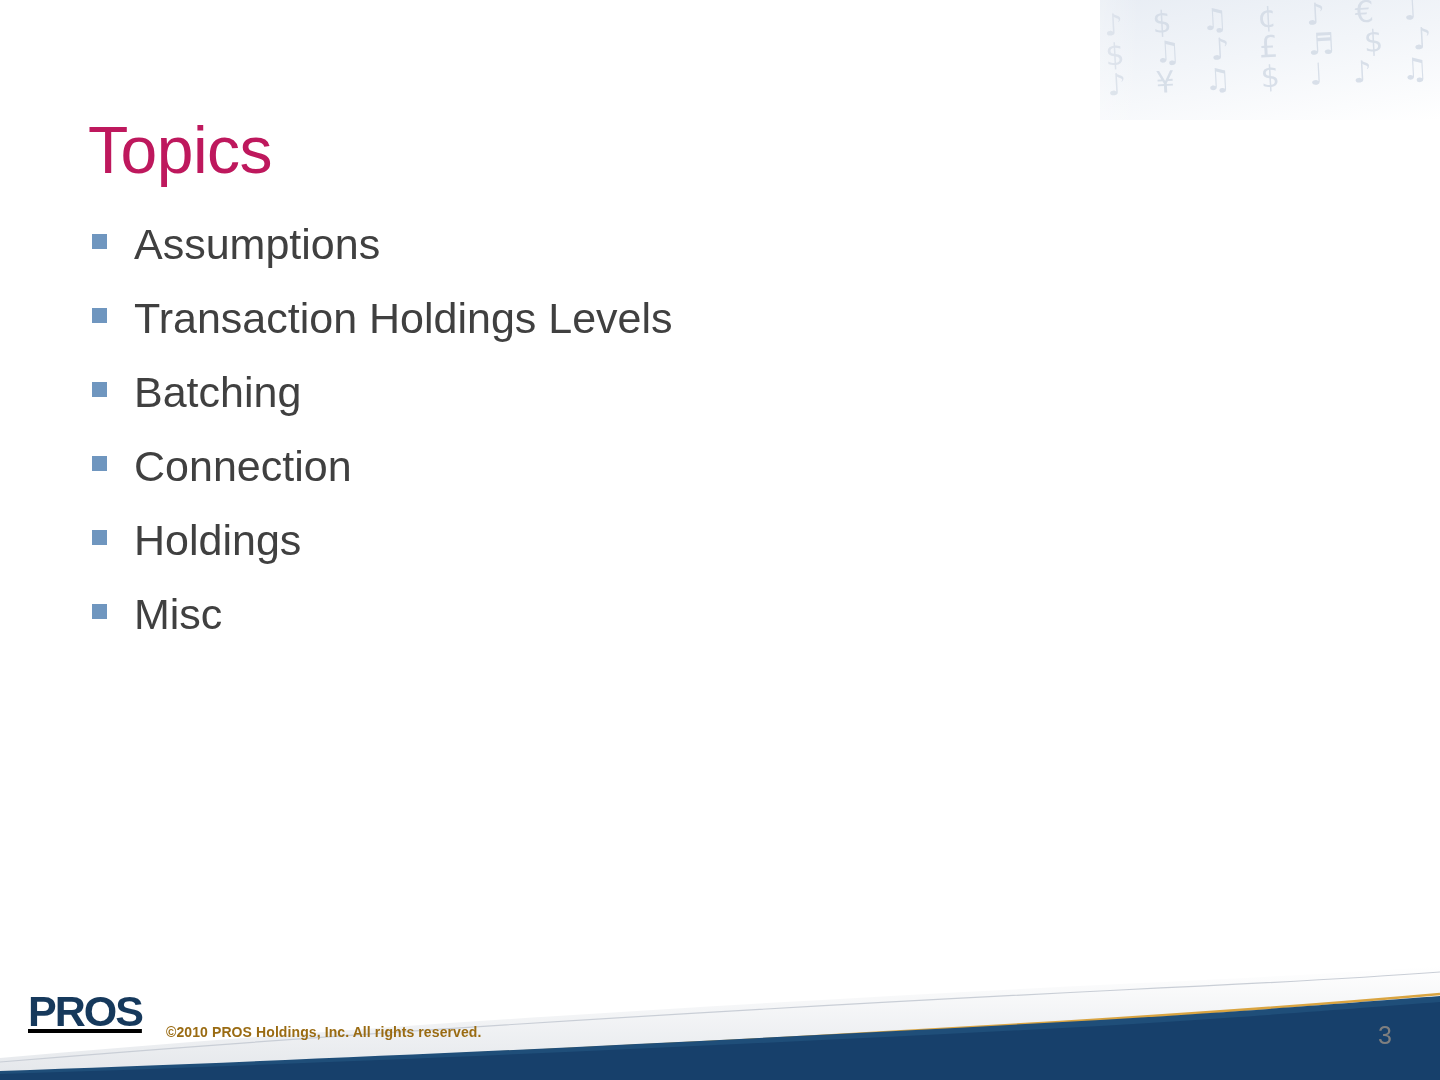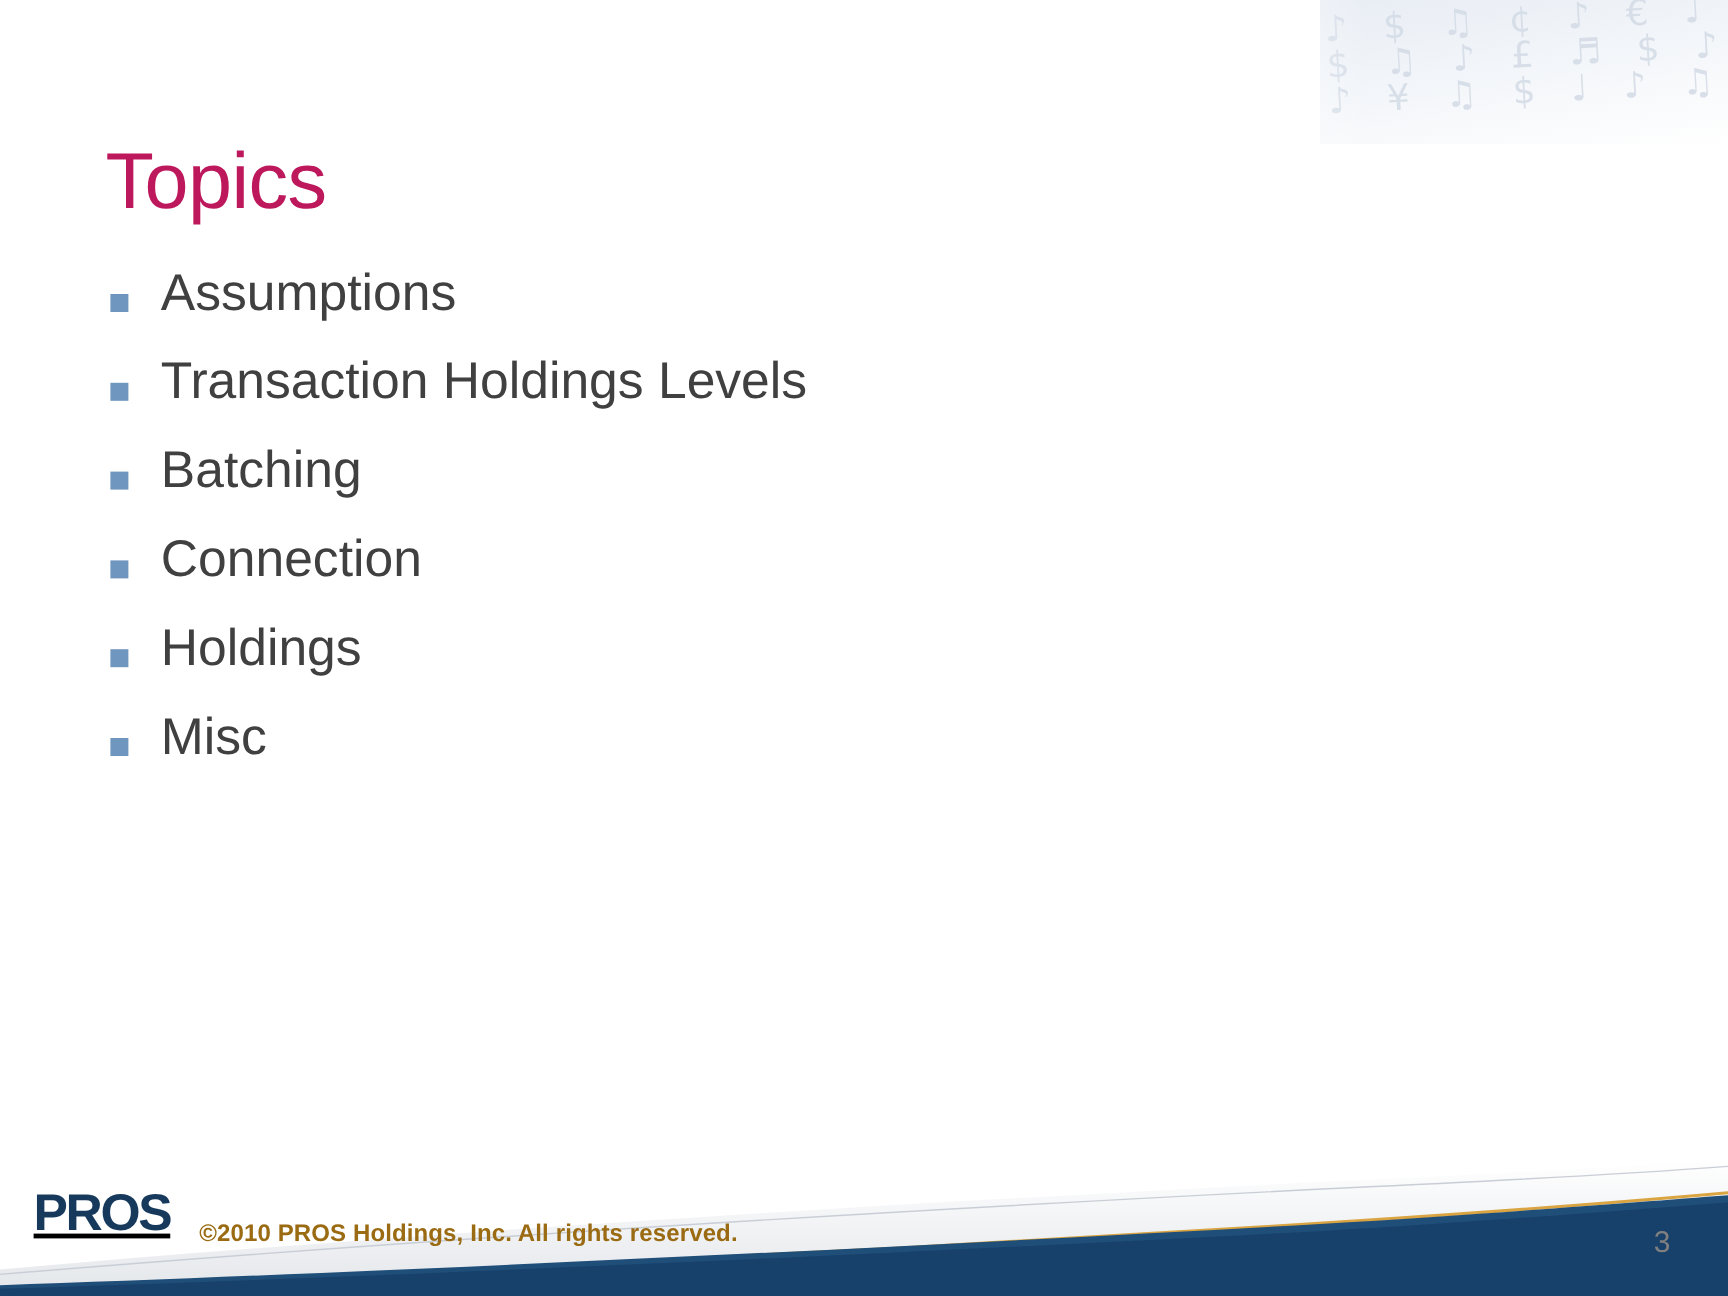--- a/index.html
+++ b/index.html
@@ -70,21 +70,21 @@
     position: absolute;
     left: 92px;
     top: 218px;
     width: 1100px;
     list-style: none;
     margin: 0;
     padding: 0;
   }
   .bullet-row {
     display: flex;
-    align-items: center;
+    align-items: flex-start;
     margin-bottom: 22px;
     height: 52px;
   }
   .bullet-marker {
     width: 15px;
     height: 15px;
     background: #6f96bf;
     margin-top: 16px;
     margin-right: 27px;
     flex: 0 0 auto;
@@ -125,21 +125,21 @@
     font-size: 43px;
     letter-spacing: -2px;
     color: #16395c;
     line-height: 46px;
   }
 
   .copyright {
     position: absolute;
     left: 166px;
     bottom: 40px;
-    font-size: 20px;
+    font-size: 14px;
     color: #b8860b;
     color: #9a6b12;
     font-weight: bold;
     letter-spacing: 0.1px;
   }
   .page-number {
     position: absolute;
     right: 48px;
     bottom: 30px;
     font-size: 25px;

